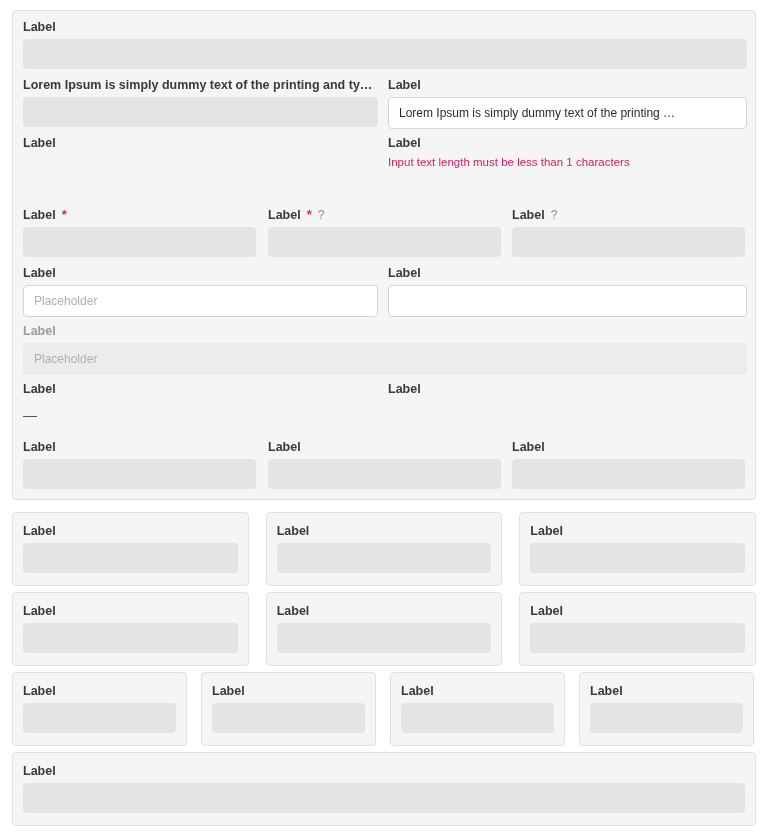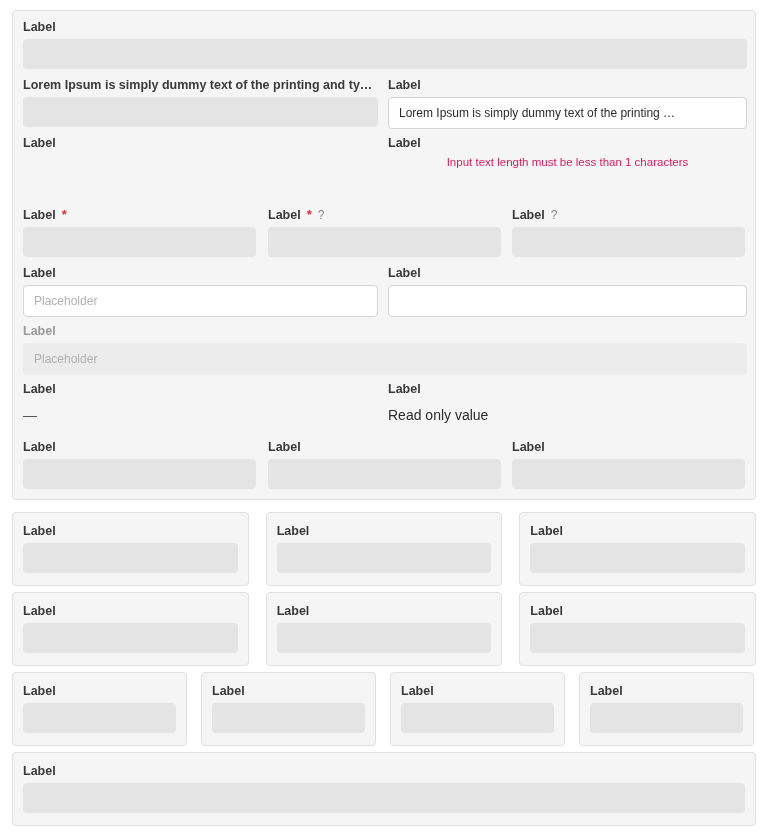--- a/index.html
+++ b/index.html
@@ -111,21 +111,20 @@
   }
   .input.disabled {
     background: #ececec;
     color: #bdbdbd;
   }
   .error-msg {
     color: #d81b60;
     font-size: 11.5px;
     line-height: 14px;
     margin-top: 3px;
-    text-align: center;
   }
 
   .readonly-value {
     font-size: 14px;
     color: #2b2b2b;
     line-height: 20px;
     padding-top: 4px;
   }
   .readonly-value.dash {
     color: #555555;
@@ -254,21 +253,20 @@
       <div class="label muted">Label</div>
       <input class="input tall disabled" type="text" disabled="" placeholder="Placeholder" style="">
     </div>
 
     <div class="field abs r7a">
       <div class="label">Label</div>
       <div class="readonly-value dash">—</div>
     </div>
     <div class="field abs r7b">
       <div class="label">Label</div>
-      <div class="readonly-value">Read only value</div>
     </div>
 
     <div class="field abs r8a">
       <div class="label">Label</div>
       <input class="input" type="text" value="" style="">
     </div>
     <div class="field abs r8b">
       <div class="label">Label</div>
       <input class="input" type="text" value="" style="">
     </div>

